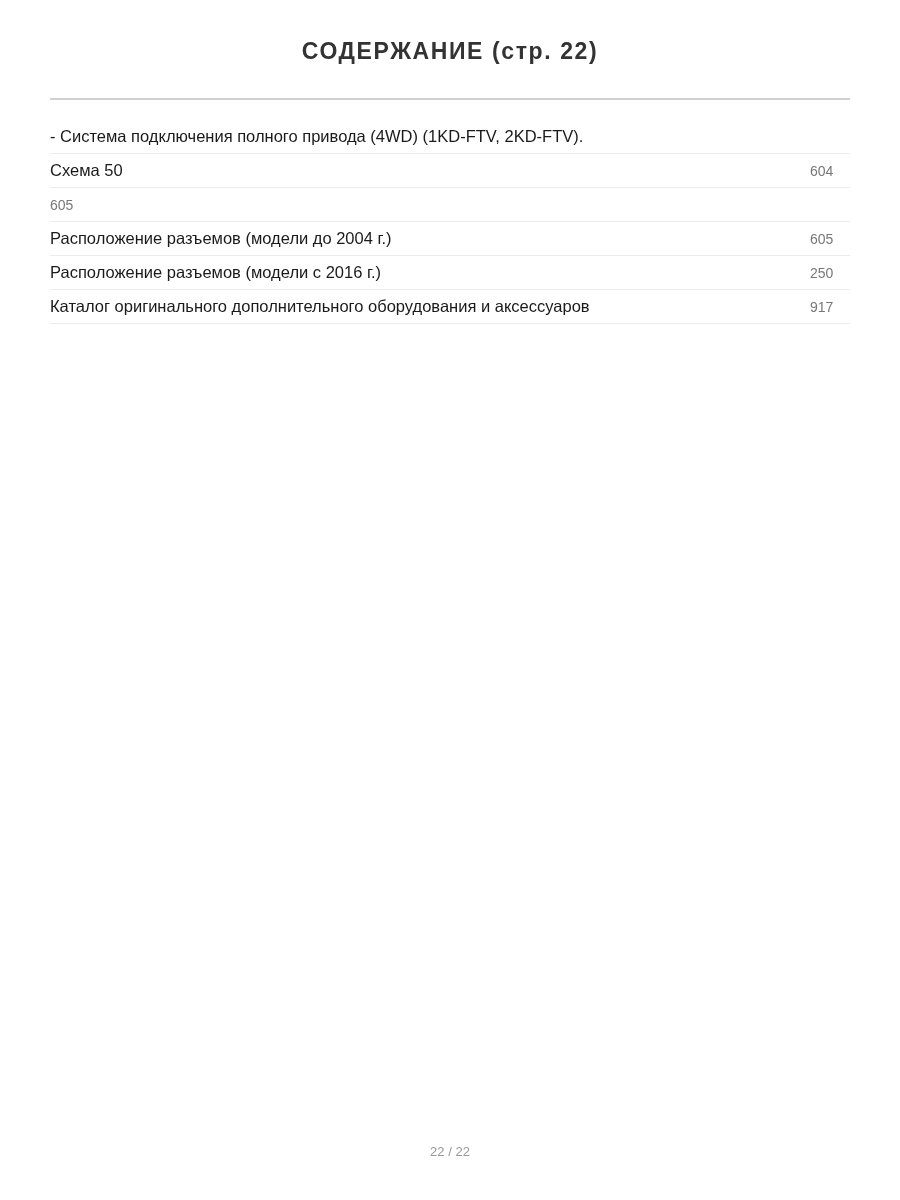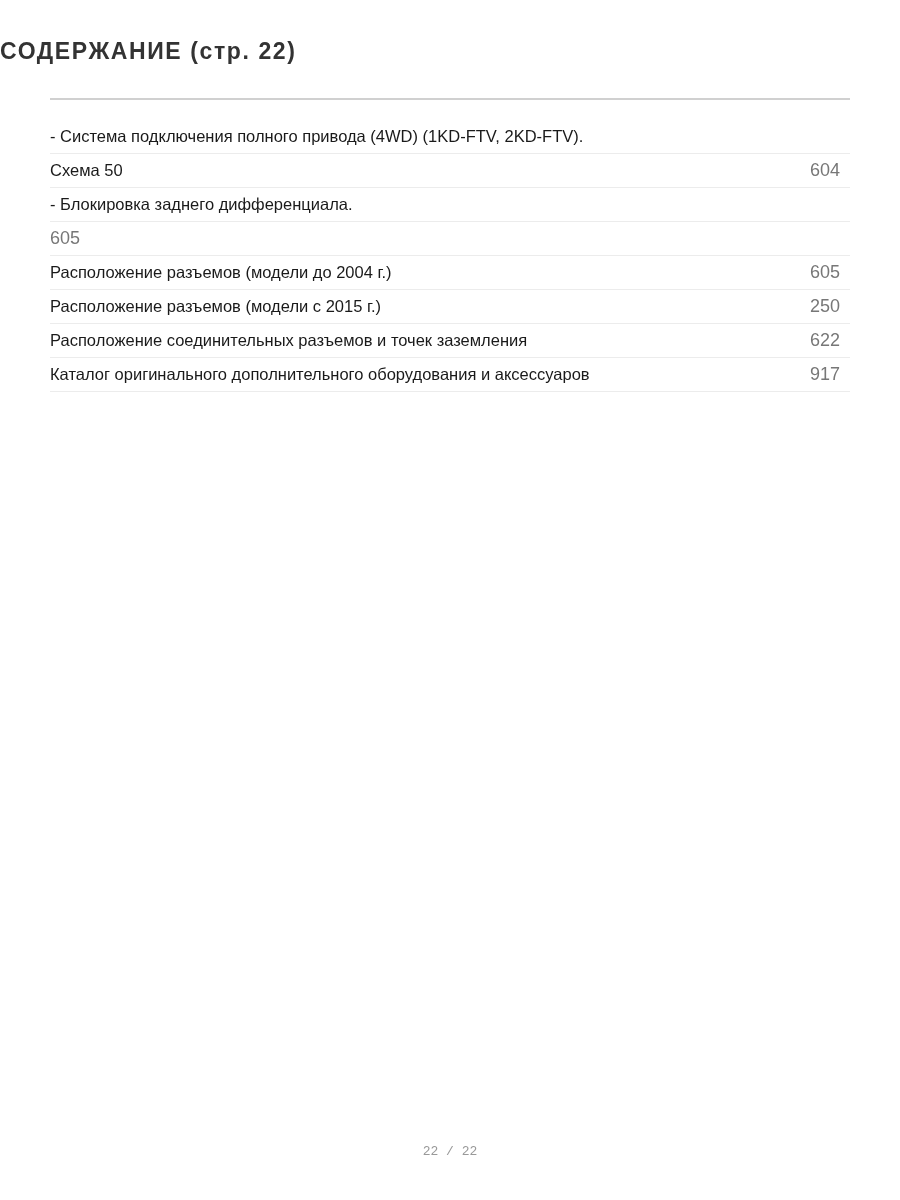--- a/index.html
+++ b/index.html
@@ -13,21 +13,21 @@
       position: relative;
       font-family: "Liberation Sans", "DejaVu Sans", sans-serif;
       color: #1a1a1a;
       overflow: hidden;
     }
     .page-title {
       position: absolute;
       top: 38px;
       left: 0;
       width: 900px;
-      text-align: left;
+      text-align: center;
       font-size: 23px;
       font-weight: bold;
       letter-spacing: 1.6px;
       color: #333333;
       margin: 0;
     }
     .title-rule {
       position: absolute;
       top: 98px;
       left: 50px;
@@ -52,69 +52,60 @@
       border-bottom: 1px solid #ececec;
       font-size: 16.5px;
       color: #1a1a1a;
     }
     .toc-label {
       white-space: nowrap;
       text-align: right;
     }
     .toc-page {
       color: #777777;
-      font-size: 18px;
+      font-size: 14px;
       width: 40px;
       text-align: left;
       margin-right: 0;
     }
     .page-footer {
       position: absolute;
       top: 1144px;
       left: 0;
       width: 900px;
       text-align: center;
       font-size: 13px;
       color: #999999;
-      font-family: Liberation Mono, monospace;
     }
   </style>
 </head>
 <body>
 
 <h1 class="page-title">СОДЕРЖАНИЕ (стр. 22)</h1>
 <div class="title-rule"></div>
 
 <ul class="toc-list">
   <li class="toc-row">
     <span class="toc-label">- Система подключения полного привода (4WD) (1KD-FTV, 2KD-FTV).</span>
     <span class="toc-page"></span>
   </li>
   <li class="toc-row">
     <span class="toc-label">Схема 50</span>
     <span class="toc-page">604</span>
   </li>
   <li class="toc-row">
-    <span class="toc-label">- Блокировка заднего дифференциала.</span>
-    <span class="toc-page"></span>
-  </li>
-  <li class="toc-row">
     <span class="toc-page">605</span>
   </li>
   <li class="toc-row">
     <span class="toc-label">Расположение разъемов (модели до 2004 г.)</span>
     <span class="toc-page">605</span>
   </li>
   <li class="toc-row">
-    <span class="toc-label">Расположение разъемов (модели с 2015 г.)</span>
+    <span class="toc-label">Расположение разъемов (модели с 2016 г.)</span>
     <span class="toc-page">250</span>
-  </li>
-  <li class="toc-row">
-    <span class="toc-label">Расположение соединительных разъемов и точек заземления</span>
-    <span class="toc-page">622</span>
   </li>
   <li class="toc-row">
     <span class="toc-label">Каталог оригинального дополнительного оборудования и аксессуаров</span>
     <span class="toc-page">917</span>
   </li>
 </ul>
 
 <div class="page-footer">22 / 22</div>
 
 </body></html>

